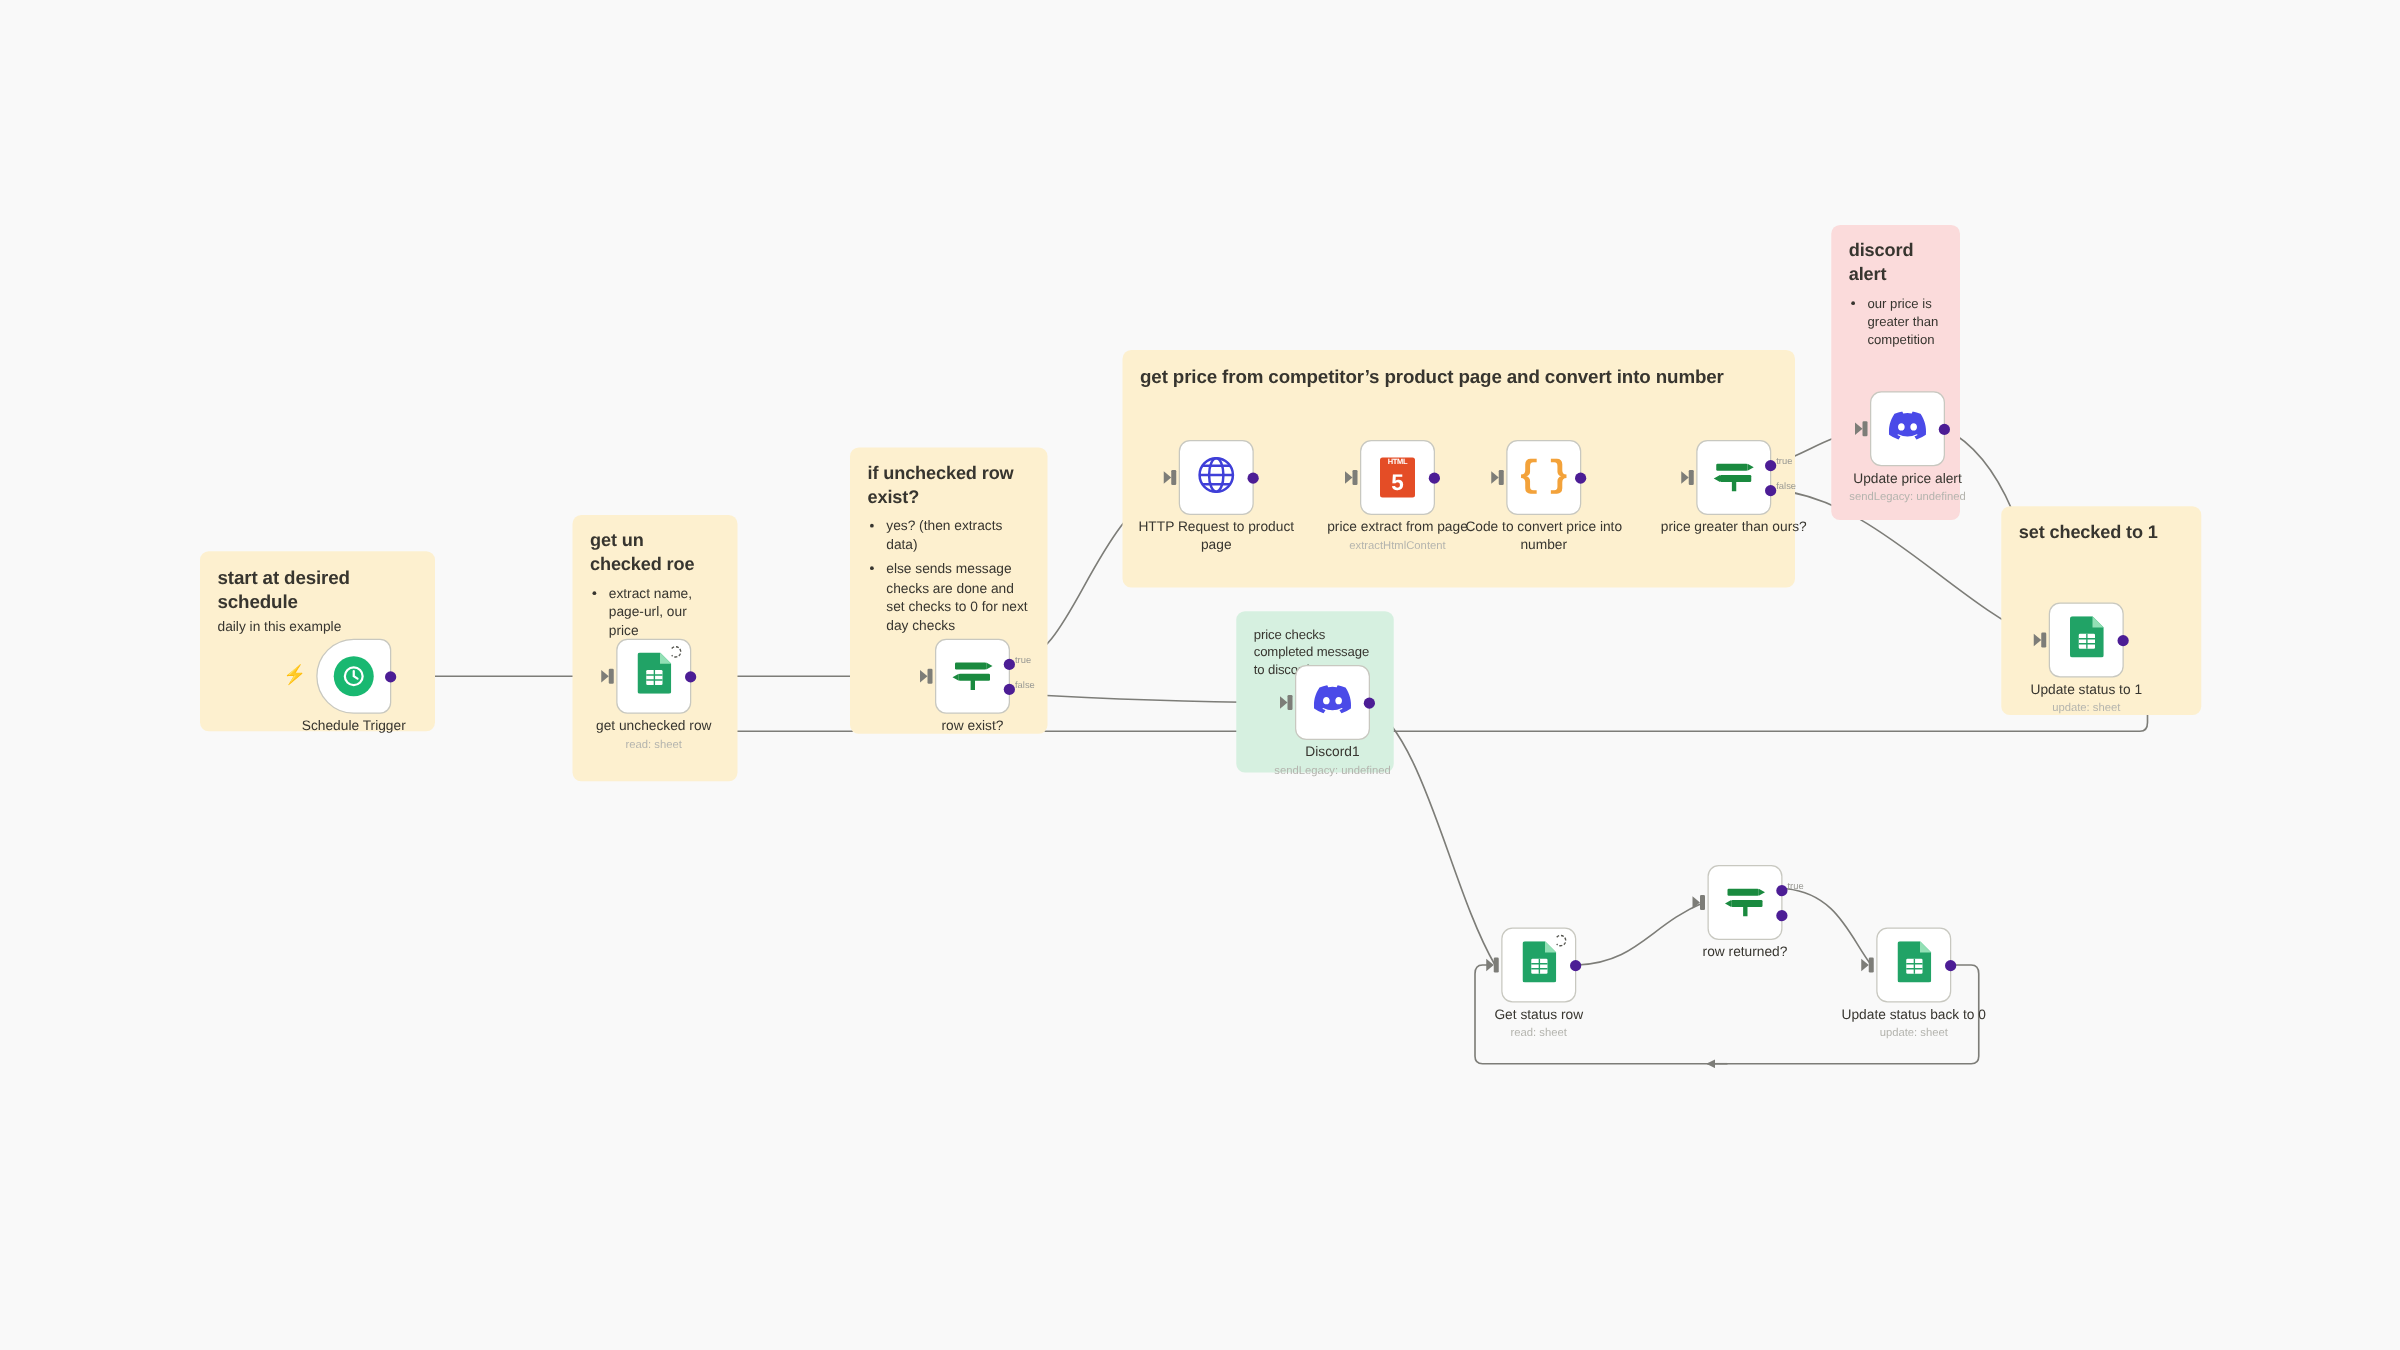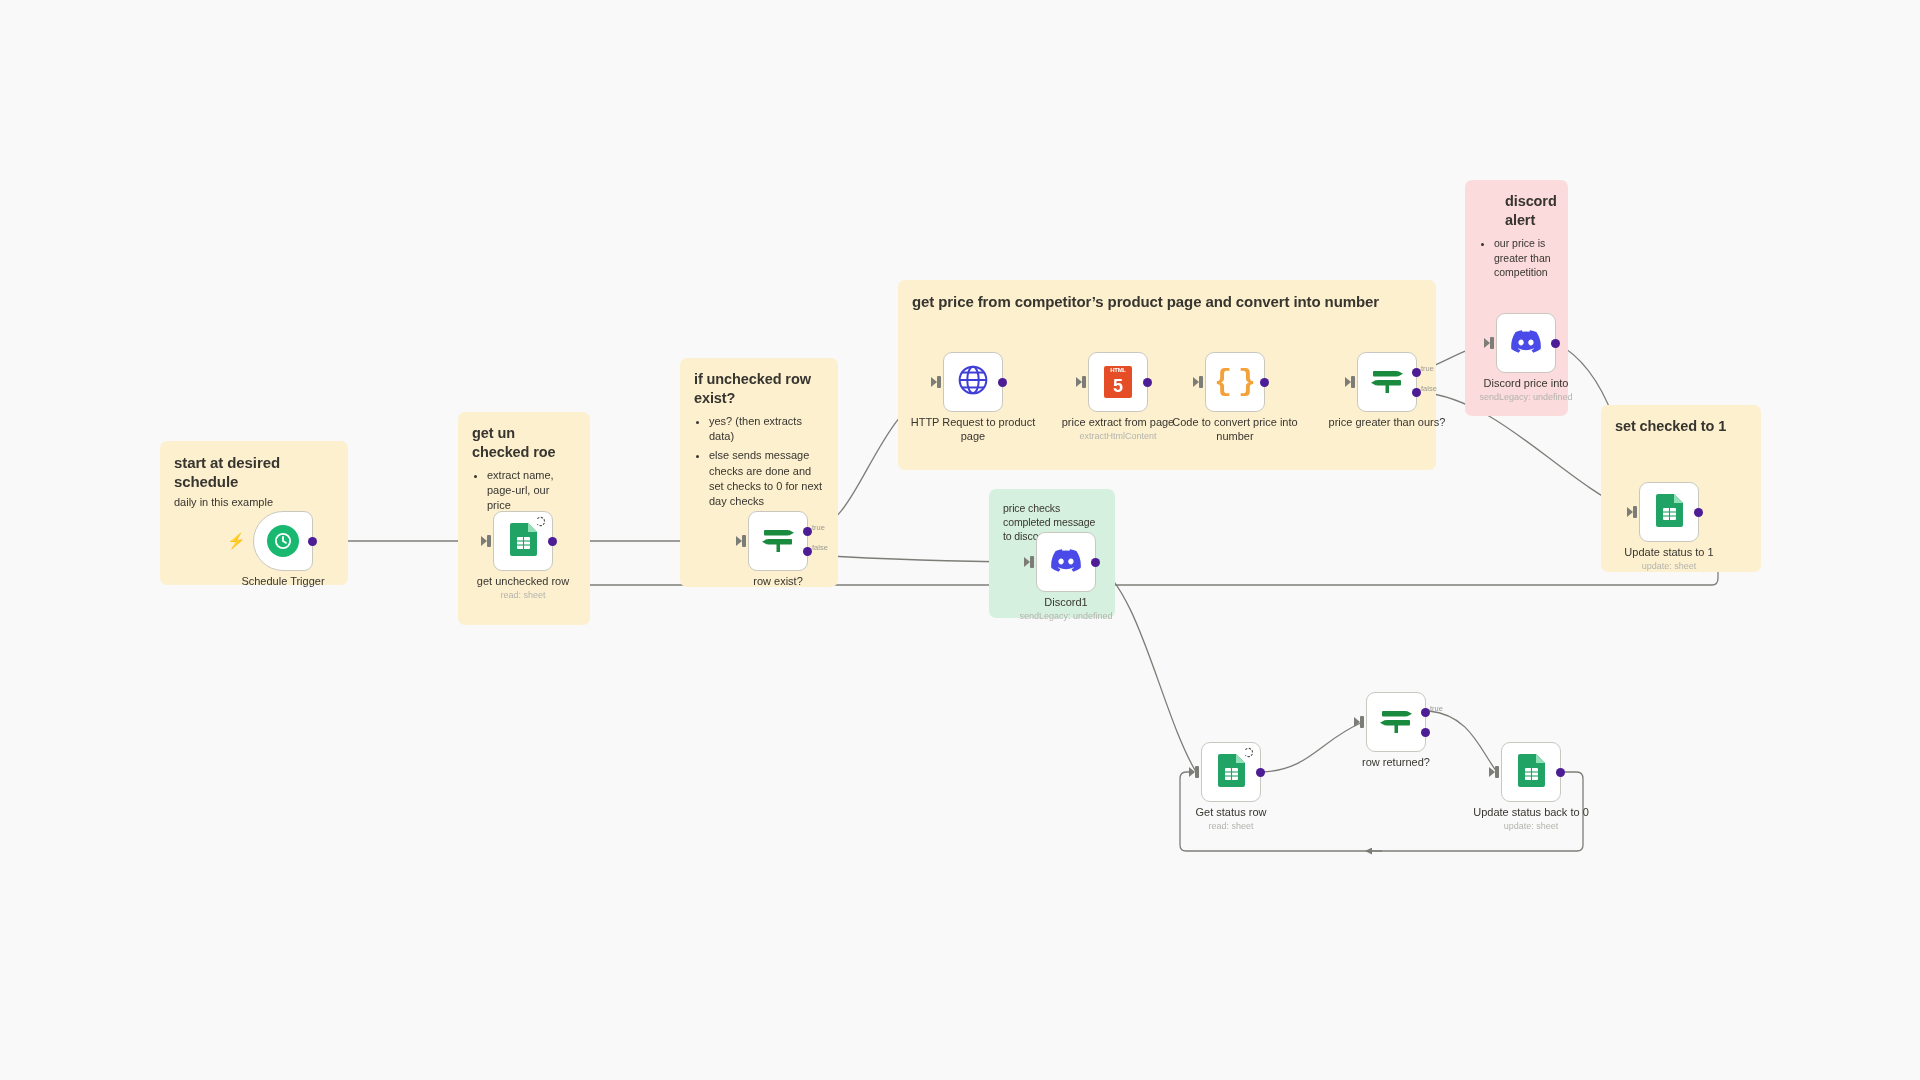--- a/index.html
+++ b/index.html
@@ -229,21 +229,21 @@
       <li>yes? (then extracts data)</li>
       <li>else sends message checks are done and set checks to 0 for next day checks</li>
     </ul>
   </div>
 
   <div class="sticky yellow" style="left:898px; top:280px; width:538px; height:190px;">
     <div class="s-title" style="font-size:15px;">get price from competitor’s product page and convert into number</div>
   </div>
 
   <div class="sticky pink" style="left:1465px; top:180px; width:103px; height:236px;">
-    <div class="s-title" style="font-size:14.5px;margin-left:26px;">discord alert</div>
+    <div class="s-title" style="font-size:14.5px;">discord alert</div>
     <ul class="s-list" style="font-size:10.5px;">
       <li>our price is greater than competition</li>
     </ul>
   </div>
 
   <div class="sticky yellow" style="left:1601px; top:405px; width:160px; height:167px;">
     <div class="s-title" style="font-size:14.5px;">set checked to 1</div>
   </div>
 
   <div class="sticky green" style="left:989px; top:489px; width:126px; height:129px;">
@@ -382,21 +382,21 @@
     <div class="node-box">
       <span class="port-in"></span>
       <span>
         <svg width="30" height="23" viewBox="0 0 71 55" fill="#4a4ae8">
           <path d="M60.1 4.9A58.5 58.5 0 0 0 45.6.36a.22.22 0 0 0-.23.11c-.63 1.12-1.33 2.58-1.82 3.73a54 54 0 0 0-16.23 0A37 37 0 0 0 25.45.47a.23.23 0 0 0-.23-.11A58.4 58.4 0 0 0 10.7 4.9a.2.2 0 0 0-.1.08C1.58 18.6-.9 31.9.31 45.02c0 .07.05.13.1.17a58.8 58.8 0 0 0 17.72 8.96c.1.03.2 0 .25-.08a42 42 0 0 0 3.63-5.9.22.22 0 0 0-.12-.31 38.7 38.7 0 0 1-5.53-2.64.23.23 0 0 1-.02-.37l1.1-.86a.22.22 0 0 1 .23-.03 41.9 41.9 0 0 0 35.65 0 .22.22 0 0 1 .23.02l1.1.87c.13.1.12.3-.02.37a36.3 36.3 0 0 1-5.53 2.63.22.22 0 0 0-.12.32 47 47 0 0 0 3.63 5.9c.05.08.15.11.25.08a58.6 58.6 0 0 0 17.75-8.96.23.23 0 0 0 .1-.16c1.45-15.17-2.45-28.36-10.34-40.05a.18.18 0 0 0-.1-.09zM23.73 37.04c-3.49 0-6.37-3.2-6.37-7.14s2.82-7.14 6.37-7.14c3.58 0 6.43 3.23 6.37 7.14 0 3.94-2.82 7.14-6.37 7.14zm23.54 0c-3.49 0-6.37-3.2-6.37-7.14s2.82-7.14 6.37-7.14c3.58 0 6.43 3.23 6.37 7.14 0 3.94-2.79 7.14-6.37 7.14z"></path>
         </svg>
       </span>
       <span class="port-out"></span>
     </div>
     <div class="node-label">
-      <span>Discord price into</span>
+      <span>Update price alert</span>
       <span class="node-sub">sendLegacy: undefined</span>
     </div>
   </div>
 
   <div class="node" style="left:1639px; top:482px;">
     <div class="node-box">
       <span class="port-in"></span>
       <span>
         <svg width="27" height="33" viewBox="0 0 27 33">
           <path d="M2 0 h16 l9 9 v22 a2 2 0 0 1 -2 2 H2 a2 2 0 0 1 -2 -2 V2 a2 2 0 0 1 2 -2 z" fill="#21a366"></path>

